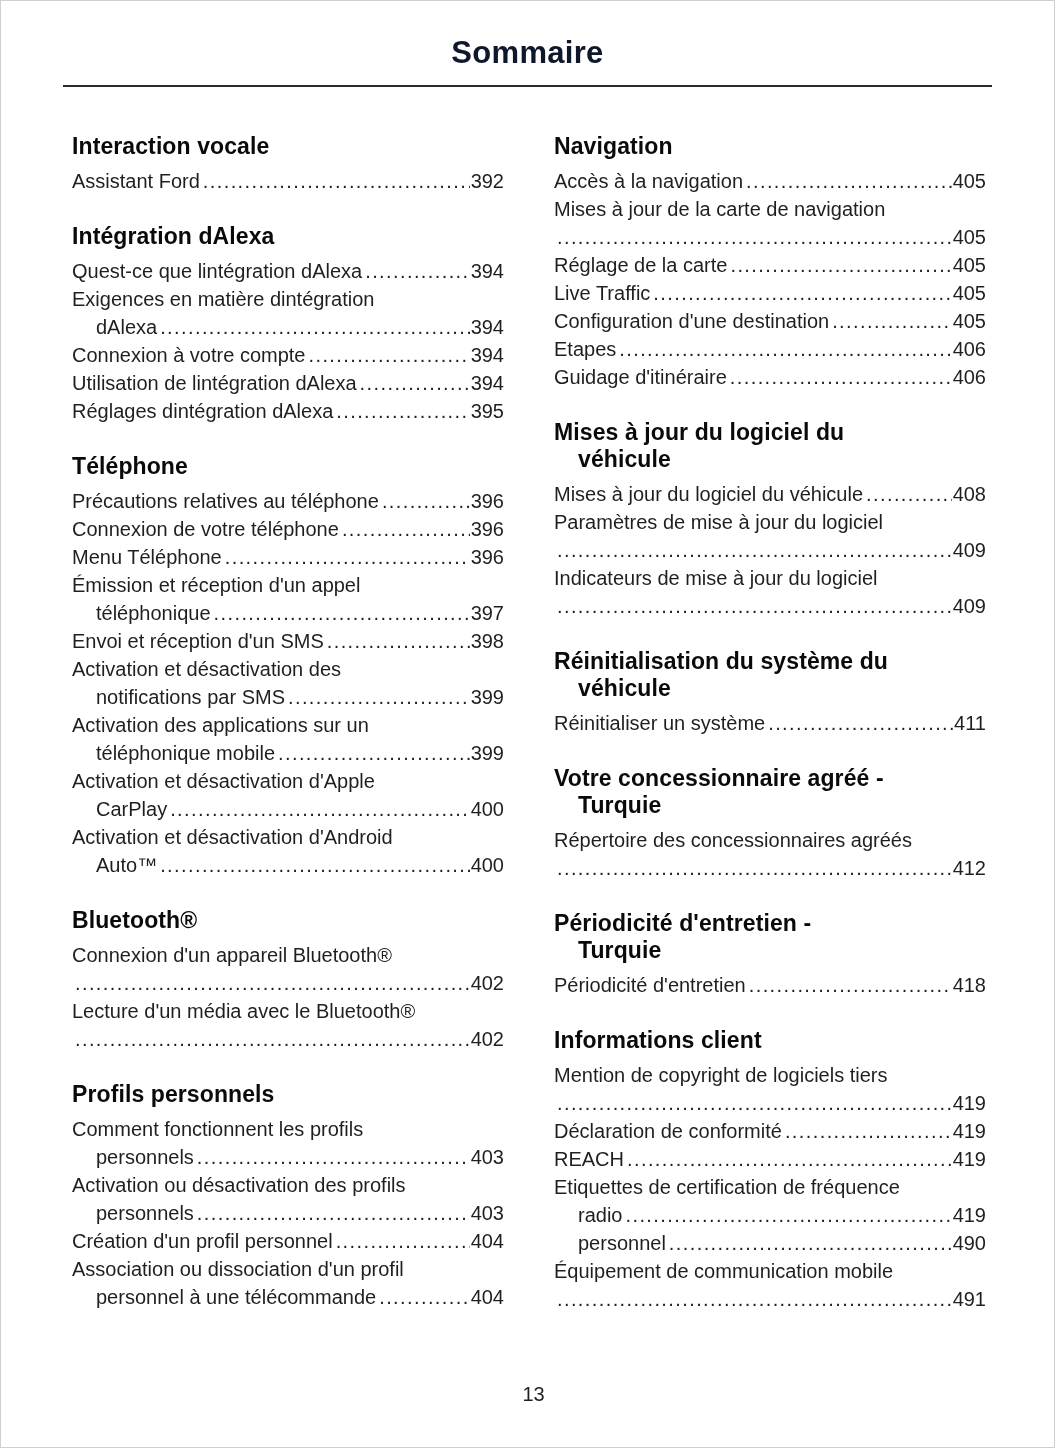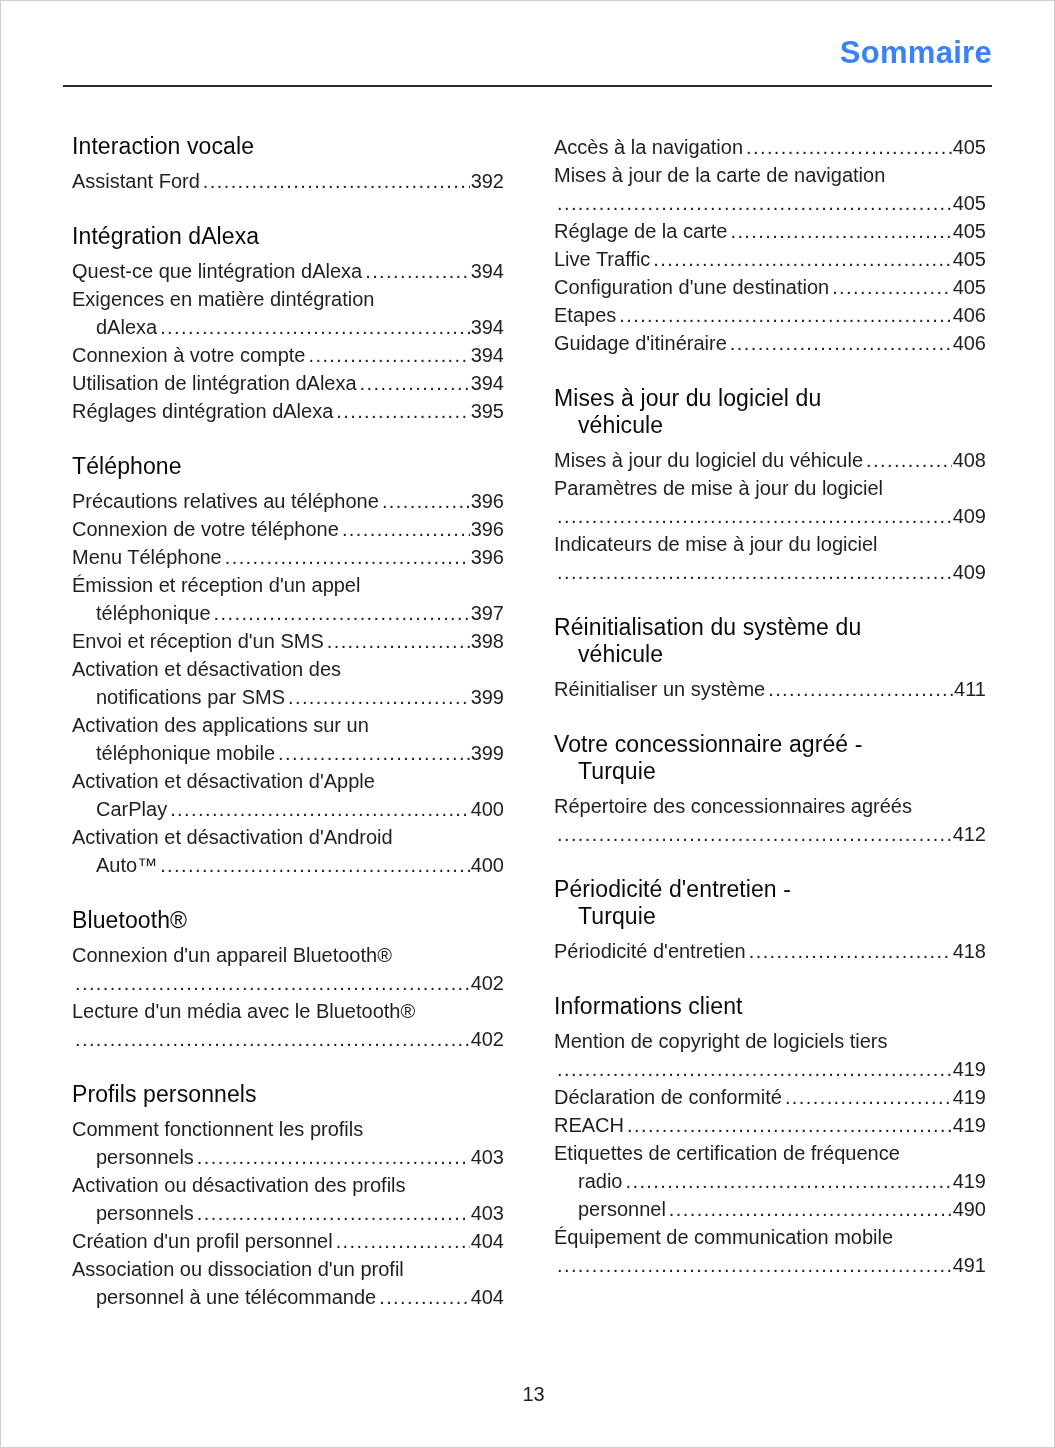--- a/index.html
+++ b/index.html
@@ -14,42 +14,42 @@
   }
   .page {
     width: 1055px;
     height: 1448px;
     padding: 36px 63px 0;
     position: relative;
     background: #ffffff;
     box-shadow: inset 0 0 0 1px #cfcfcf;
   }
   .title {
-    text-align: right;
+    text-align: center;
     font-size: 31px;
     font-weight: 700;
-    color: #3b82f6;
+    color: #0f172a;
     letter-spacing: 0.3px;
     line-height: 34px;
   }
   .rule {
     border-top: 2px solid #2a2a2a;
     margin-top: 15px;
   }
   .columns {
     display: flex;
     gap: 50px;
     padding: 22px 6px 0 9px;
   }
   .col { flex: 1 1 0; min-width: 0; }
   .sec { margin-top: 28px; }
   .sec:first-child { margin-top: 24px; }
   .sec-heading {
     font-size: 23px;
-    font-weight: 400;
+    font-weight: 700;
     color: #0a0a0a;
     line-height: 27px;
     margin-bottom: 7px;
     letter-spacing: 0.1px;
   }
   .hline.cont { padding-left: 24px; }
   .entry {
     font-size: 20px;
     line-height: 28px;
     color: #1f1f1f;
@@ -269,20 +269,23 @@
             <div class="elast cont">
               <span class="etext">personnel à une télécommande</span>
               <span class="leader">....................................................................................................................................................................................................................................................................</span>
               <span class="pg">404</span>
             </div>
           </div>
         </section>
       </div>
       <div class="col">
         <section class="sec">
+          <h2 class="sec-heading">
+            <div class="hline">Navigation</div>
+          </h2>
           <div class="entry">
             <div class="elast">
               <span class="etext">Accès à la navigation</span>
               <span class="leader">....................................................................................................................................................................................................................................................................</span>
               <span class="pg">405</span>
             </div>
           </div>
           <div class="entry">
             <div class="eline">Mises à jour de la carte de navigation</div>
             <div class="elast">

